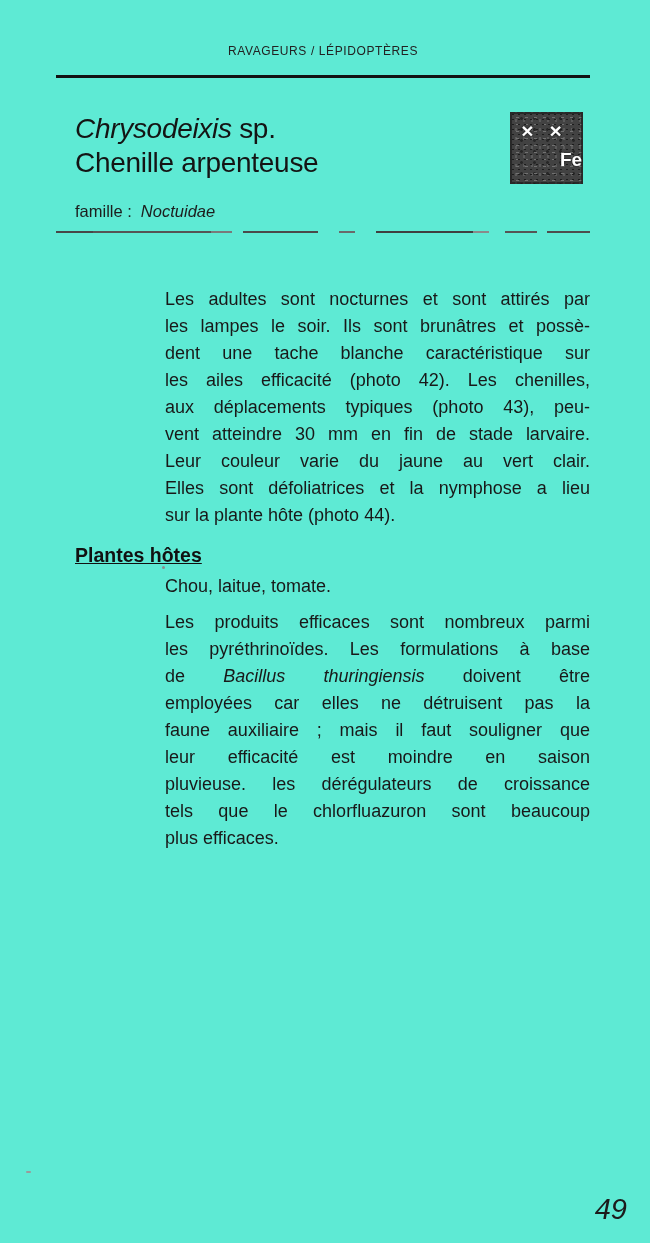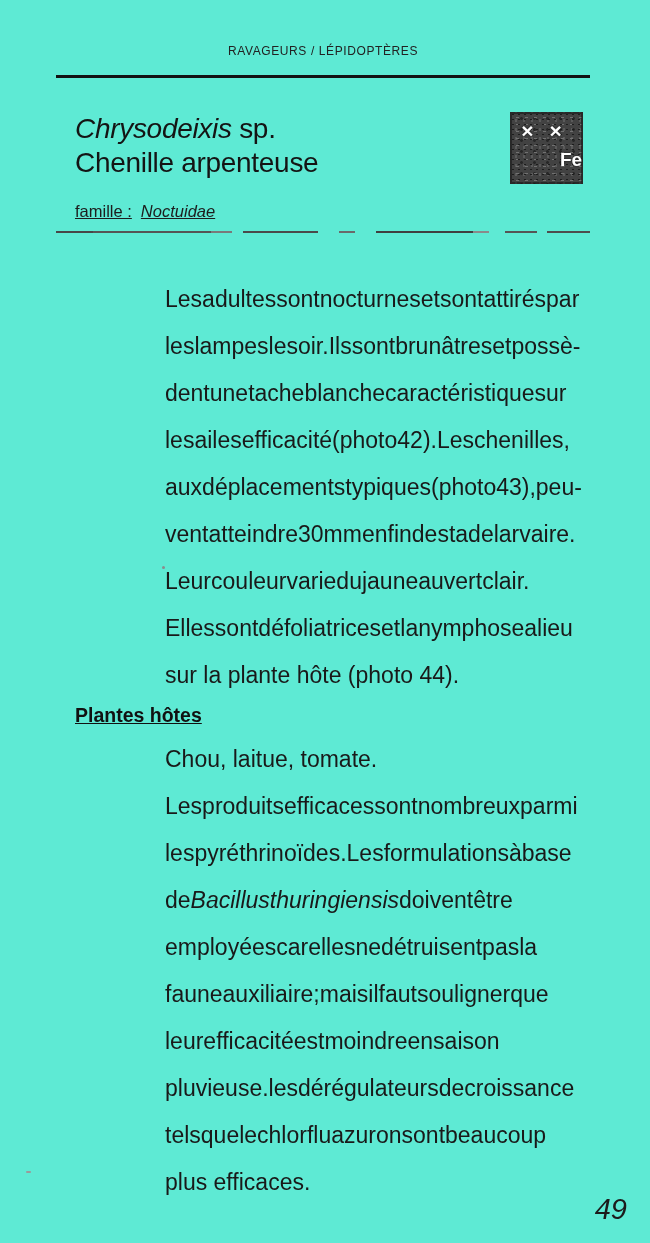--- a/index.html
+++ b/index.html
@@ -21,40 +21,39 @@
     color:#222;
   }
   .rule-top{
     margin-top:17px;
     height:3px;
     background:#121212;
   }
   .title-block{margin-top:34px;margin-left:19px;}
   .title-line{font-size:28px;line-height:34px;letter-spacing:-0.3px;color:#141414;}
   .title-line .sp-italic{font-style:italic;}
-  .family-line{margin-top:22px;margin-left:19px;font-size:16.5px;color:#1d1d1d;text-decoration:underline;}
+  .family-line{margin-top:22px;margin-left:19px;font-size:16.5px;color:#1d1d1d;}
   .family-line .fam-value{font-style:italic;margin-left:9px;}
   .rule-family{
     margin-top:10px;
     height:2px;
     background:linear-gradient(90deg,
       #474747 0 7%, #555 7% 29%, #7a7a7a 29% 33%, transparent 33% 35%,
       #4a4a4a 35% 49%, transparent 49% 53%, #6a6a6a 53% 56%, transparent 56% 60%,
       #3f3f3f 60% 78%, #8a8a8a 78% 81%, transparent 81% 84%,
       #555 84% 90%, transparent 90% 92%, #4d4d4d 92% 100%);
   }
   .body-indent{margin-left:109px;width:425px;}
   .sec-description{margin-top:53px;}
   .jline{
     display:flex;
-    justify-content:flex-start;
-    font-size:23px;
+    justify-content:space-between;
+    font-size:18px;
     line-height:27px;
     color:#191919;
-    margin-top:20px;
   }
   .jline.end{display:block;}
   .jline .it{font-style:italic;}
   .section-heading{
     margin-left:19px;
     font-size:19.5px;
     font-weight:bold;
     line-height:22px;
     color:#111;
     text-decoration:underline;

